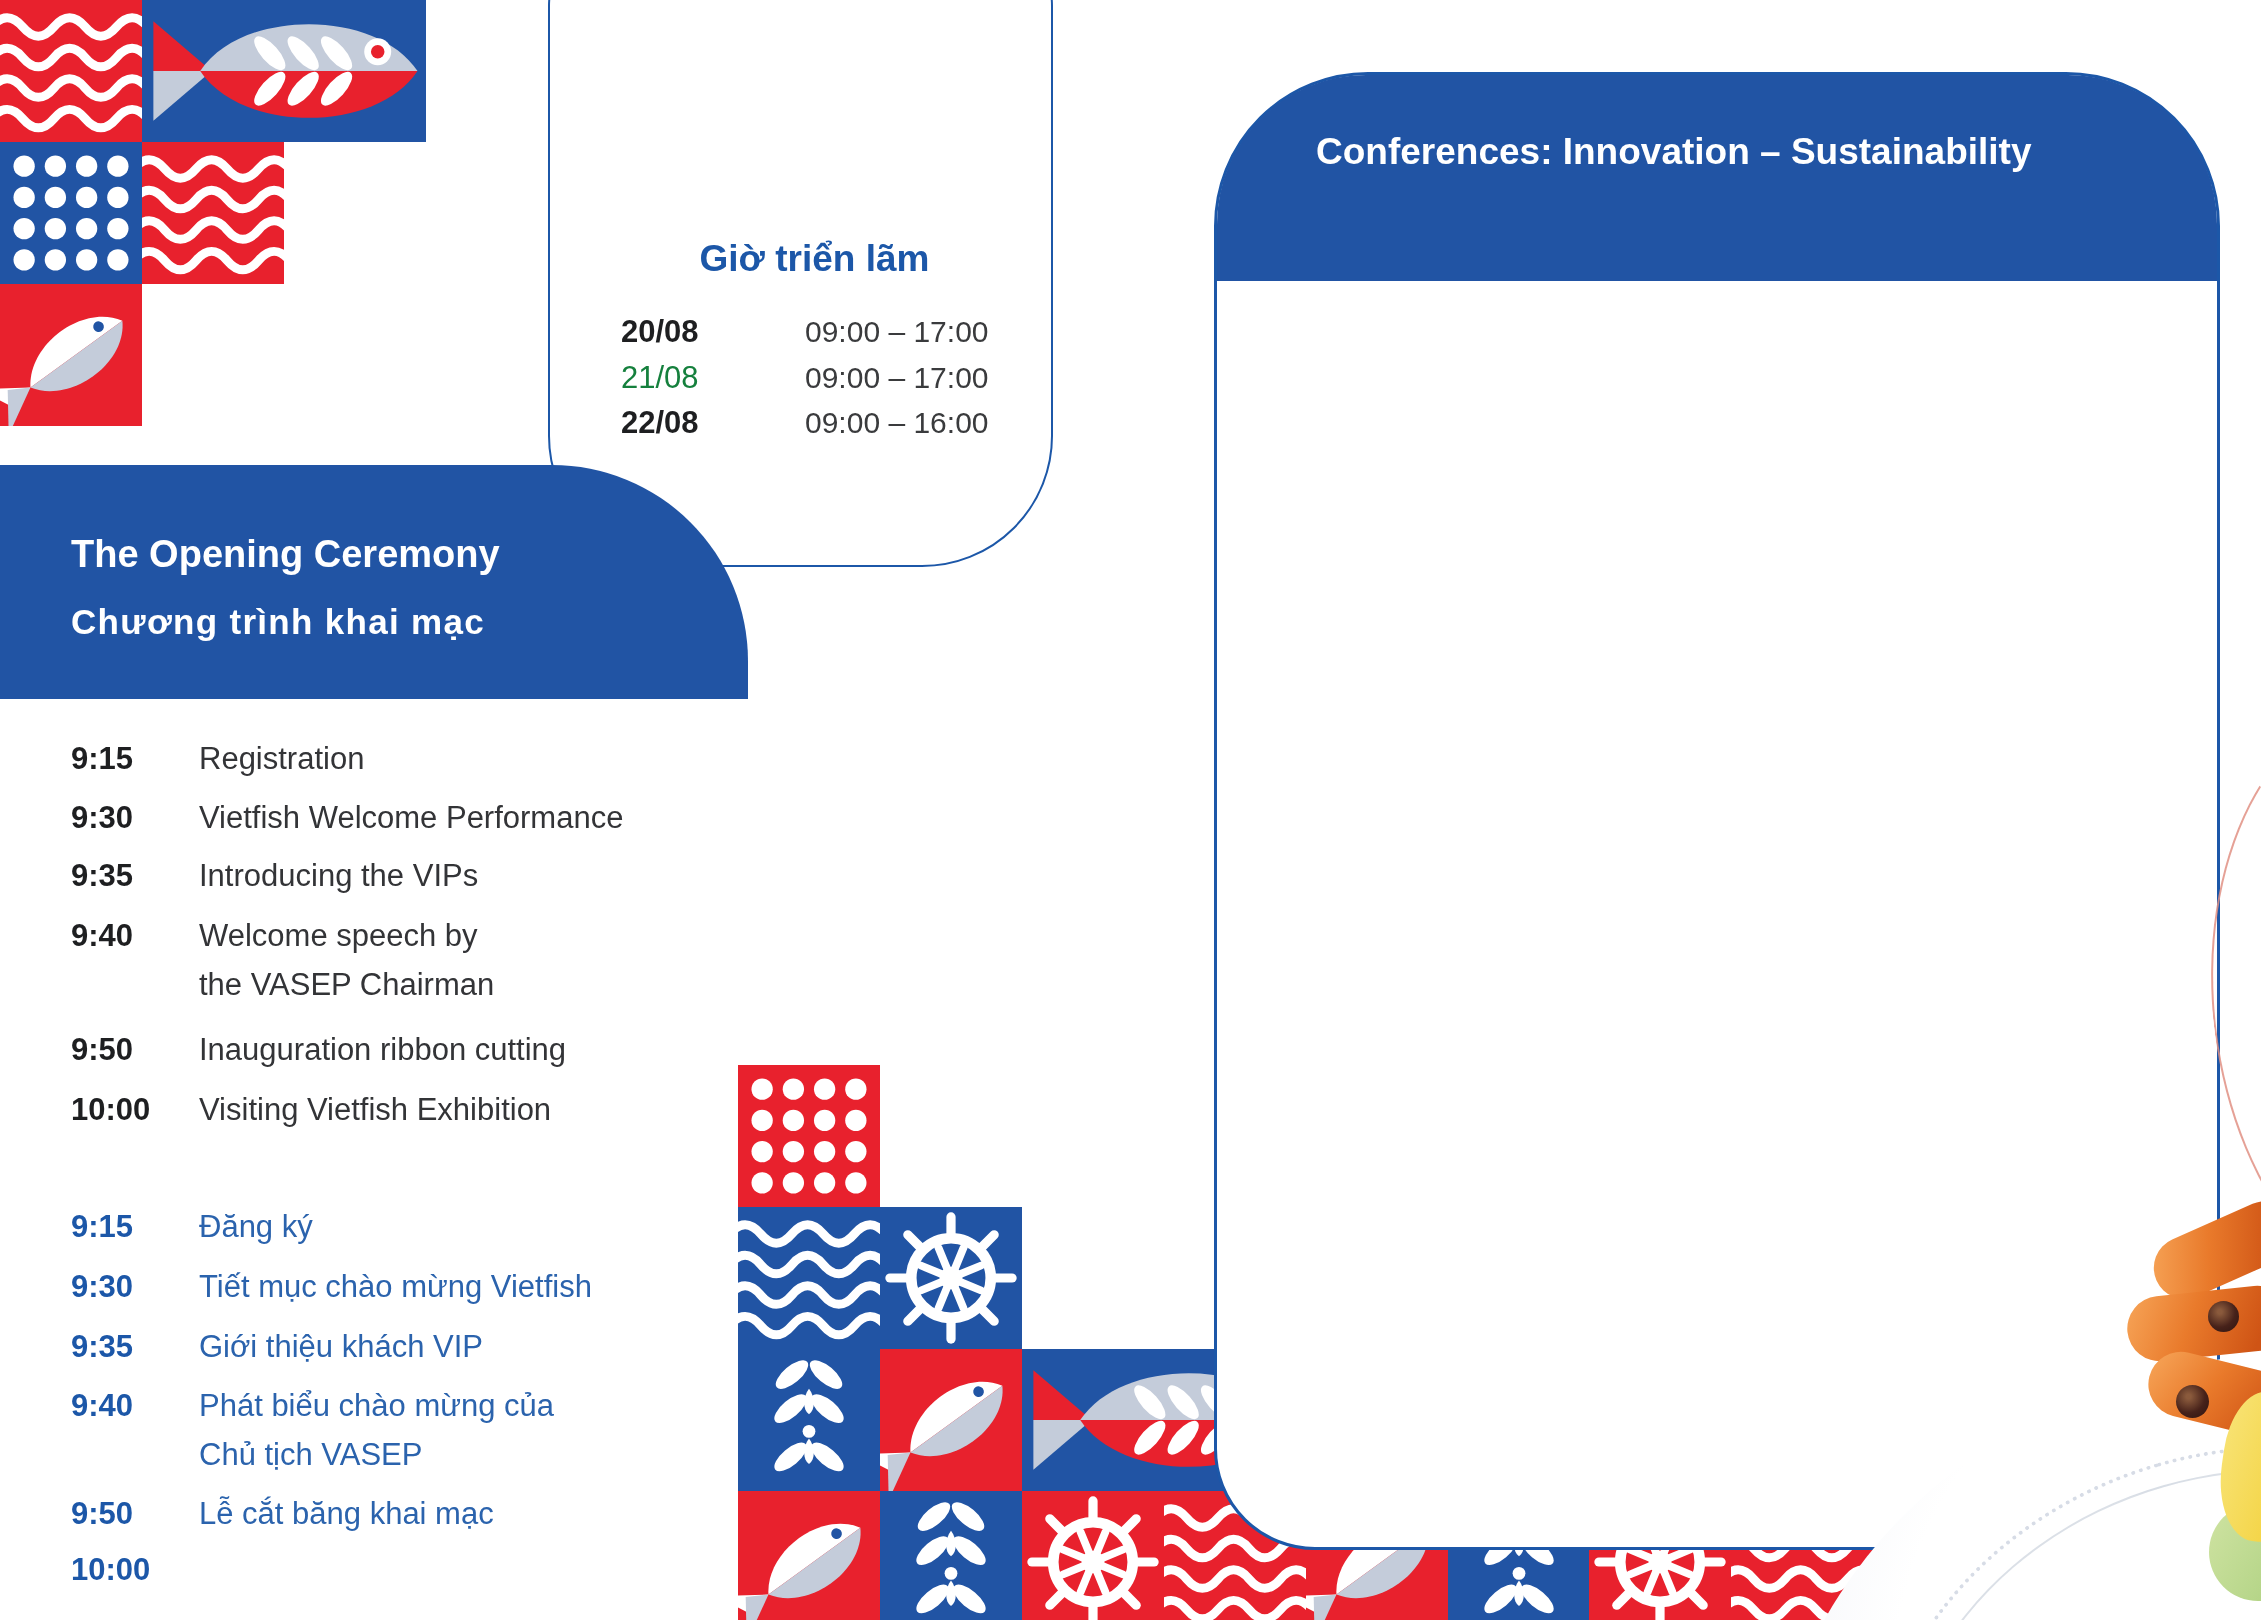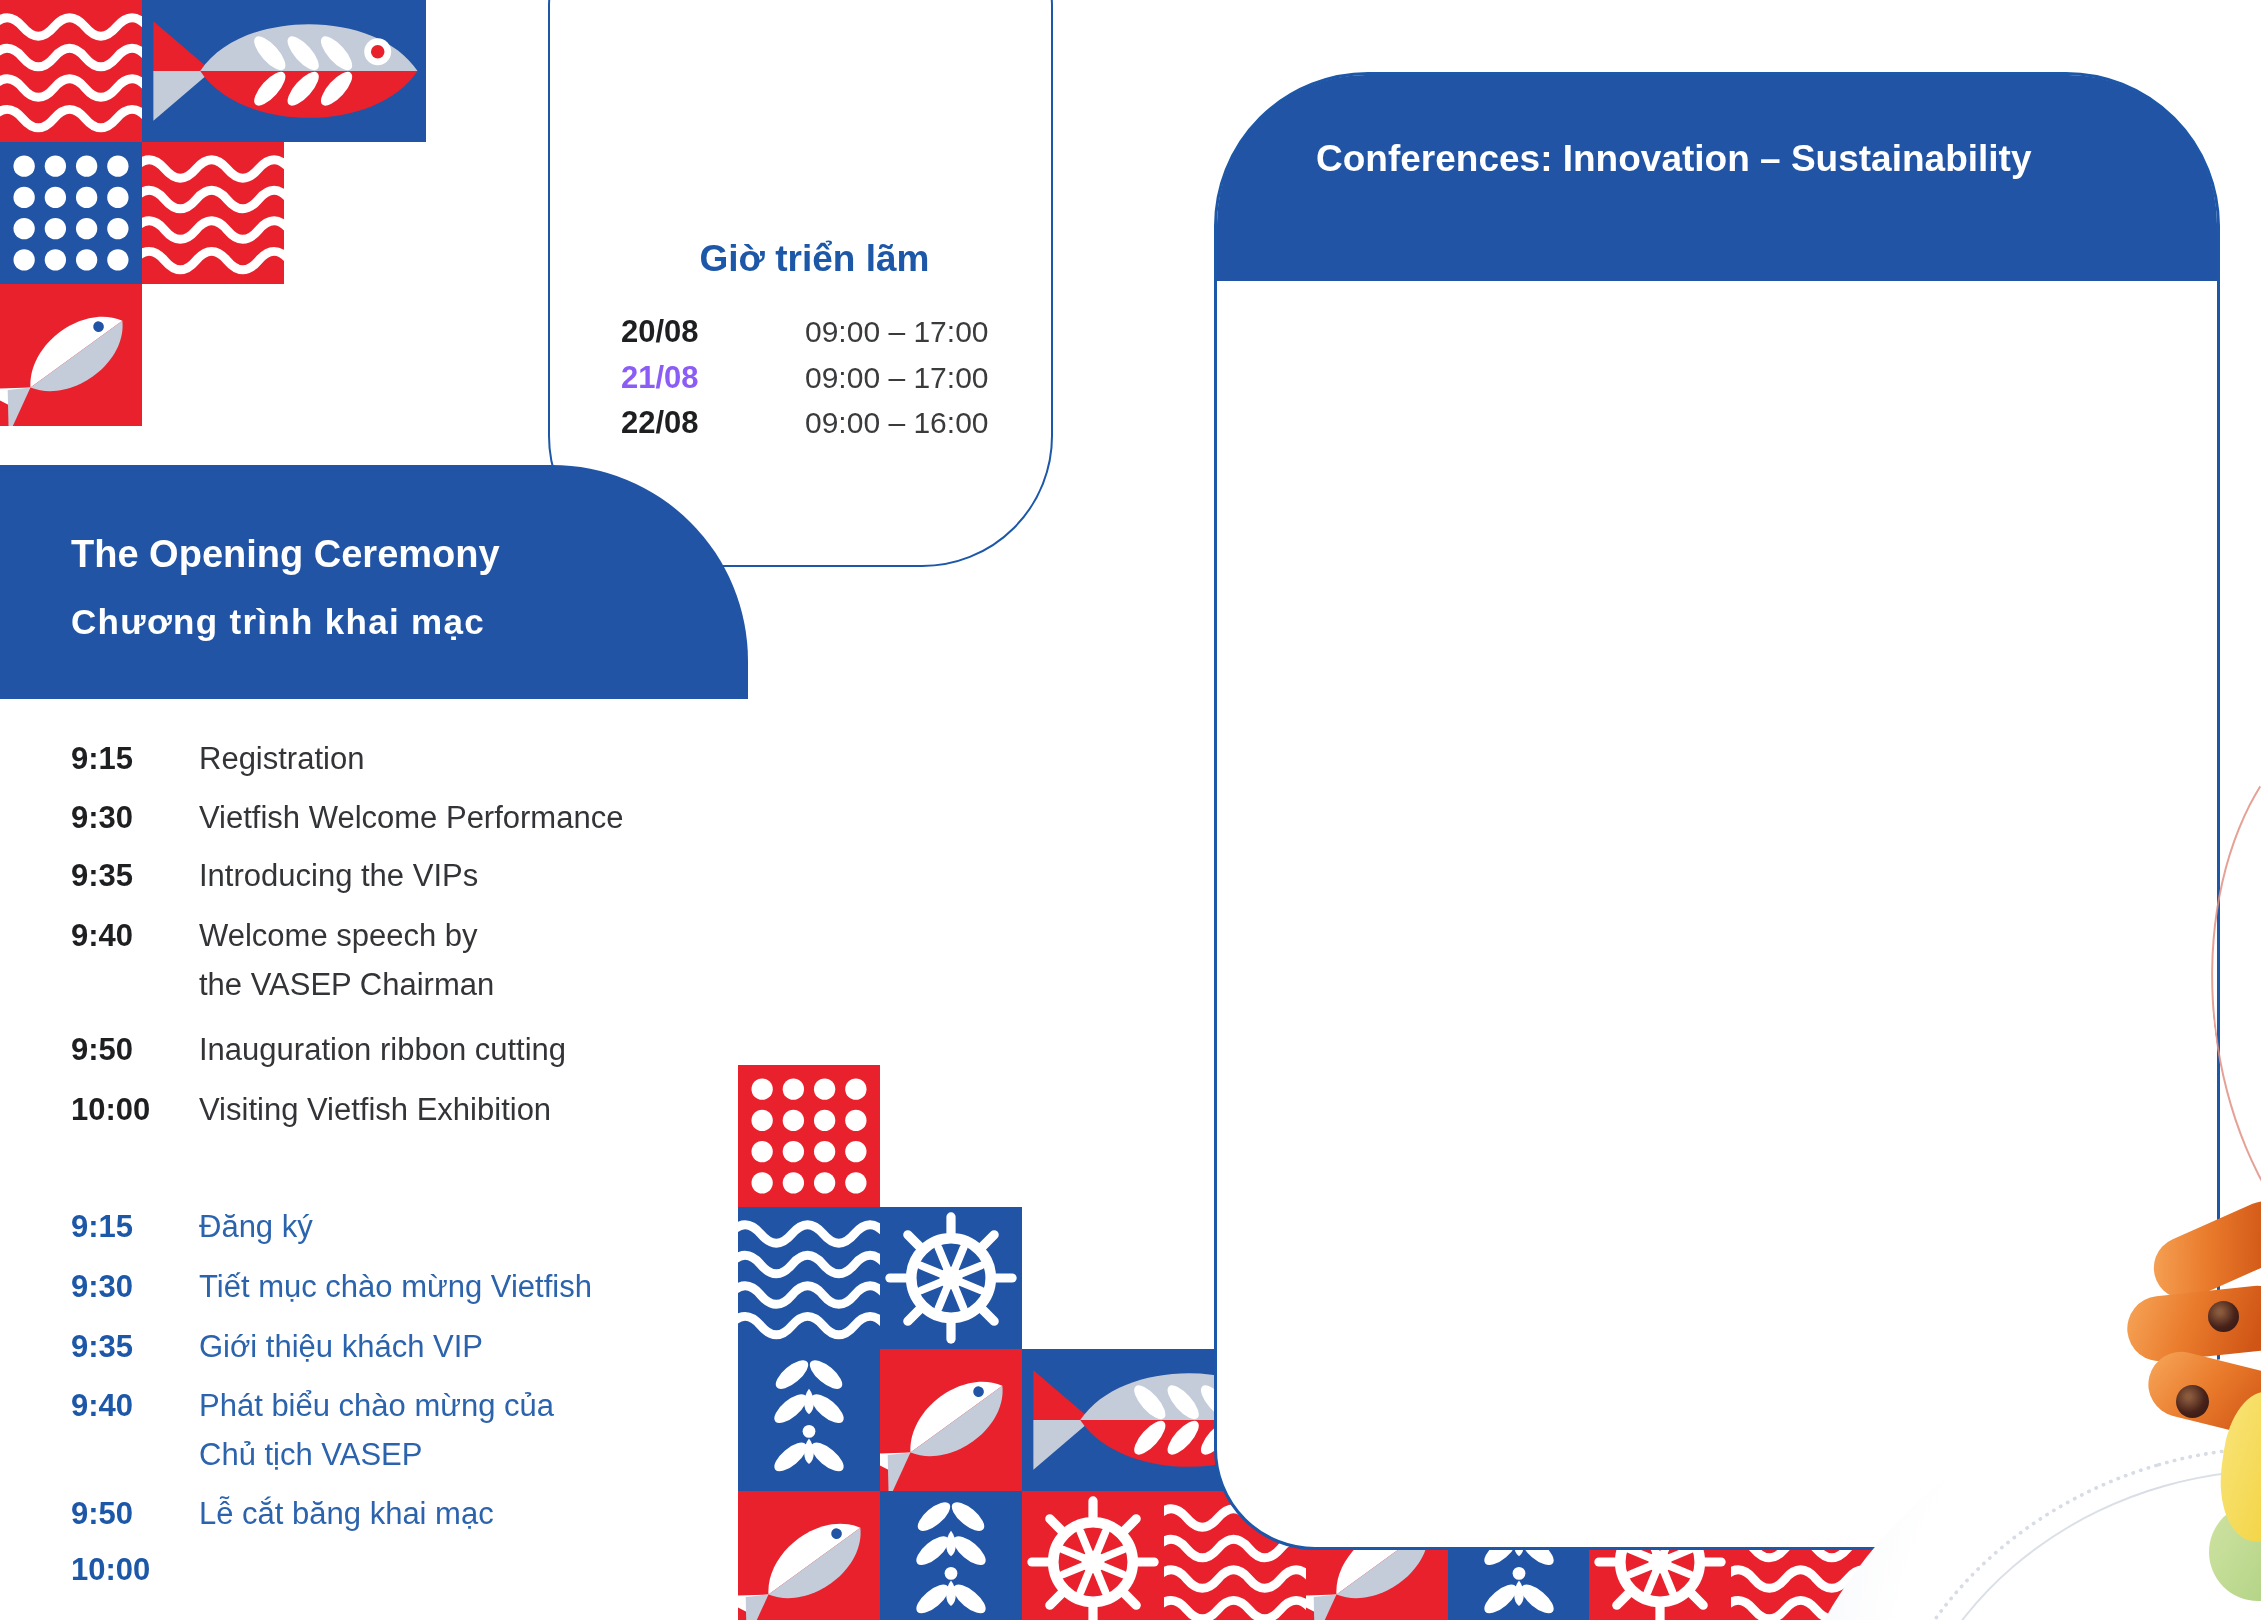--- a/index.html
+++ b/index.html
@@ -17,21 +17,21 @@
              border:2.6px solid #1C57A8;border-radius:78px 78px 131px 131px;box-sizing:border-box;}
   .expo-title{left:548px;width:505px;text-align:center;font-weight:bold;color:#1C57A8;font-size:37px;}
   
   .open-panel{position:absolute;left:0;top:465px;width:748px;height:234px;background:#2154A4;
               border-top-right-radius:196px;}
   
   .conf-card{position:absolute;left:1214px;top:72px;width:1006px;height:1478px;background:#fff;
              border:3.3px solid #1C57A8;border-radius:154px 154px 101px 101px;box-sizing:border-box;z-index:10;}
   .conf-band{position:absolute;left:0;top:0;width:100%;height:206px;background:#2154A4;
              border-radius:149px 149px 0 0;}
-  .z20{z-index:20;margin-top:7px;}
+  .z20{z-index:20;}
   
   .plate{position:absolute;left:1765px;top:1359px;width:993px;height:863px;border-radius:50%;
          transform:rotate(-16deg);z-index:30;
          background:radial-gradient(ellipse at 60% 38%, #ffffff 52%, #f3f5f9 72%, #e4e8f0 86%, #d7dde8 97%);}
   .plate-well{position:absolute;left:131px;top:111px;width:706px;height:608px;border-radius:50%;
               border:2.6px solid rgba(190,198,212,.55);
               background:radial-gradient(ellipse at 55% 40%, #ffffff 60%, #eef1f6 88%, #e2e7ef 100%);}
   .plate-bead{position:absolute;left:105px;top:88px;width:758px;height:654px;border-radius:50%;
               border:4.6px dotted rgba(205,212,224,.8);}
   .shrimp{position:absolute;border-radius:39px;z-index:31;
@@ -349,21 +349,21 @@
   <div class="shrimp" style="left:2150px;top:1219px;width:150px;height:62px;transform:rotate(-24deg);"></div>
   <div class="shrimp" style="left:2127px;top:1291px;width:163px;height:65px;transform:rotate(-6deg);"></div>
   <div class="shrimp" style="left:2147px;top:1363px;width:157px;height:65px;transform:rotate(14deg);"></div>
   <div class="shrimp-eye" style="left:2208px;top:1301px;width:31px;height:31px;"></div>
   <div class="shrimp-eye" style="left:2176px;top:1385px;width:33px;height:33px;"></div>
   <div class="lemon" style="left:2222px;top:1392px;width:85px;height:150px;transform:rotate(8deg);"></div>
   <div class="lime" style="left:2209px;top:1503px;width:98px;height:98px;"></div>
 
 <div class="tl" style="left: 621px; top: 332px; font-size: 31px; font-weight: bold; color: rgb(30, 31, 33);">20/08</div>
     <div class="tl" style="left: 805px; top: 332px; font-size: 30px; color: rgb(58, 59, 61);">09:00 – 17:00</div>
-    <div class="tl" style="left: 621px; top: 378px; font-size: 31px; font-weight: bold; color: #8b5cf6;">21/08</div>
+    <div class="tl" style="left: 621px; top: 378px; font-size: 31px; font-weight: normal; color: #15803d;">21/08</div>
     <div class="tl" style="left: 805px; top: 378px; font-size: 30px; color: rgb(58, 59, 61);">09:00 – 17:00</div>
     <div class="tl" style="left: 621px; top: 423px; font-size: 31px; font-weight: bold; color: rgb(30, 31, 33);">22/08</div>
     <div class="tl" style="left: 805px; top: 423px; font-size: 30px; color: rgb(58, 59, 61);">09:00 – 16:00</div>
     <div class="tl" style="left: 71px; top: 759px; font-size: 31px; font-weight: bold; color: rgb(30, 31, 33);">9:15</div>
     <div class="tl" style="left: 199px; top: 759px; font-size: 31px; color: rgb(51, 52, 55);">Registration</div>
     <div class="tl" style="left: 71px; top: 818px; font-size: 31px; font-weight: bold; color: rgb(30, 31, 33);">9:30</div>
     <div class="tl" style="left: 199px; top: 818px; font-size: 31px; color: rgb(51, 52, 55);">Vietfish Welcome Performance</div>
     <div class="tl" style="left: 71px; top: 876px; font-size: 31px; font-weight: bold; color: rgb(30, 31, 33);">9:35</div>
     <div class="tl" style="left: 199px; top: 876px; font-size: 31px; color: rgb(51, 52, 55);">Introducing the VIPs</div>
     <div class="tl" style="left: 71px; top: 936px; font-size: 31px; font-weight: bold; color: rgb(30, 31, 33);">9:40</div>

